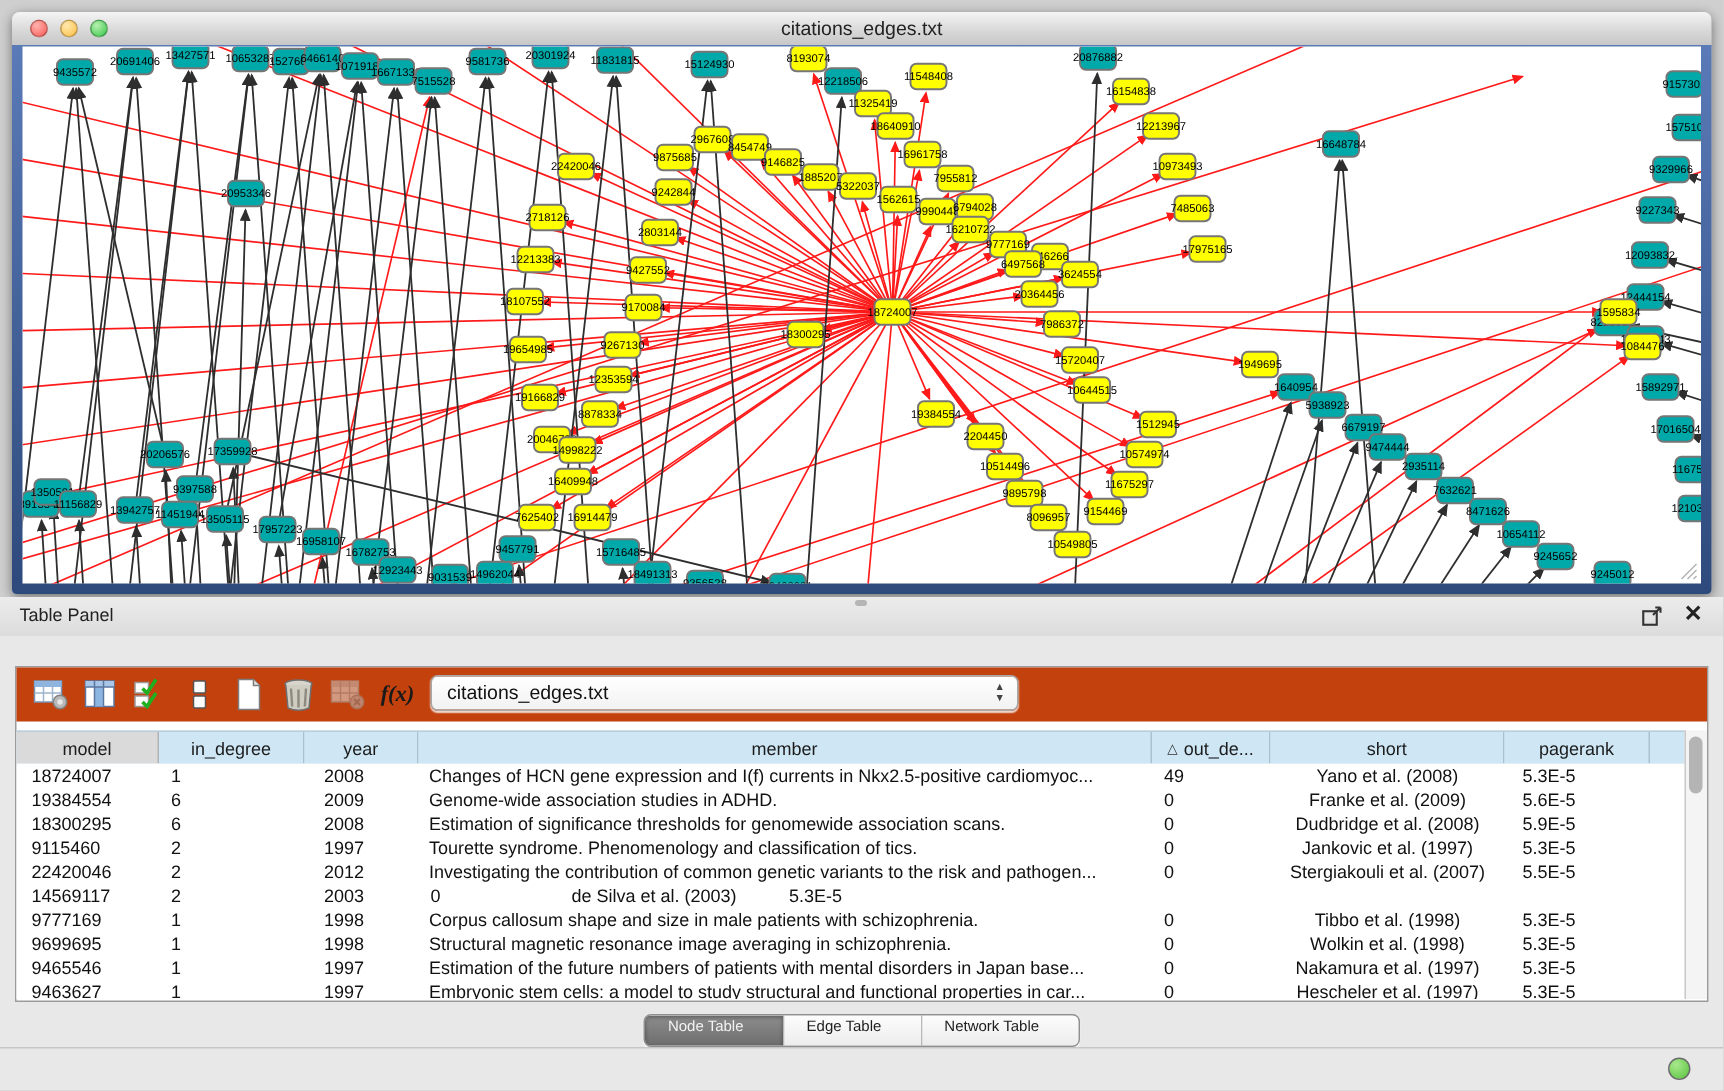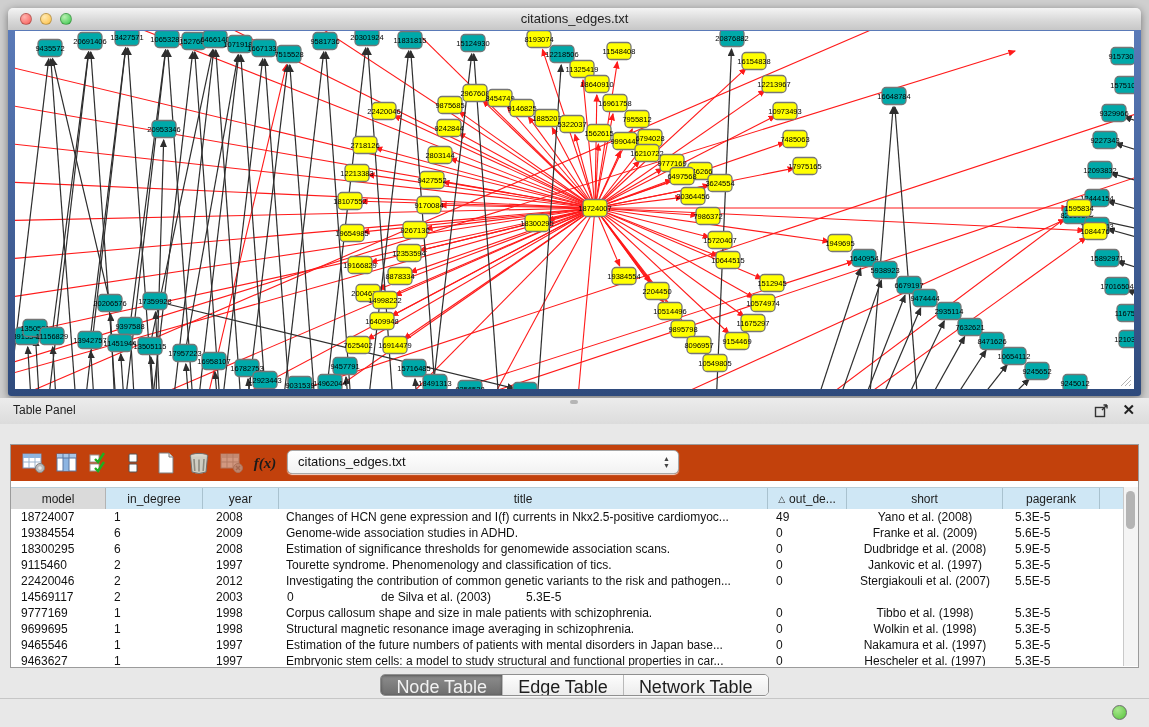--- a/index.html
+++ b/index.html
@@ -51,21 +51,21 @@
   .trow{display:flex;height:16px;font-size:12px;color:#111;align-items:center;}
   .tcell{box-sizing:border-box;overflow:hidden;white-space:nowrap;padding-top:0;}
 
   #vscroll{position:absolute;right:0;top:42px;width:14px;bottom:1px;background:#f4f4f4;border-left:1px solid #c9c9c9;}
   #vthumb{position:absolute;left:2px;top:4px;width:9px;height:38px;border-radius:5px;background:#b4b4b4;}
 
   
   #tabbar{position:absolute;left:0;top:674px;width:1149px;height:24px;text-align:center;}
   #tabset{display:inline-flex;border:1px solid #8f8f8f;border-radius:5px;overflow:hidden;height:20px;
           box-shadow:0 1px 1px rgba(255,255,255,.7);}
-  .tab{padding:2px 15px 0 15px;font-size:18px;background:linear-gradient(#fdfdfd,#ececec);color:#1d1d1d;
+  .tab{padding:2px 26px 0 15px;font-size:10px;background:linear-gradient(#fdfdfd,#ececec);color:#1d1d1d;
        border-right:1px solid #b9b9b9;cursor:pointer;}
   .tab:last-child{border-right:none;}
   .tab.active{background:linear-gradient(#8d8d8d,#6e6e6e);color:#f2f2f2;box-shadow:inset 0 1px 3px rgba(0,0,0,.4);}
 
   
   #statusbar{position:absolute;left:0;bottom:0;width:1149px;height:28px;border-top:1px solid #c6c6c6;background:#e8e8e8;}
   #mem{position:absolute;right:44px;top:8px;font-size:13px;color:#222;margin-top:20px;}
   #memdot{position:absolute;right:22px;top:6px;width:15px;height:15px;border-radius:50%;
           border:1px solid #6d6d6d;box-sizing:border-box;}
 </style>
@@ -832,21 +832,21 @@
         <div class="hcell plain" style="width: 95px;">
           <span>model</span>
         </div>
         <div class="hcell" style="width: 97px;">
           <span>in_degree</span>
         </div>
         <div class="hcell" style="width: 76px;">
           <span>year</span>
         </div>
         <div class="hcell" style="width: 489px;">
-          <span>title</span>
+          <span>member</span>
         </div>
         <div class="hcell" style="width: 79px;">
           <span class="sortg">△</span>
           <span>out_de...</span>
         </div>
         <div class="hcell" style="width: 156px;">
           <span>short</span>
         </div>
         <div class="hcell" style="width: 97px;">
           <span>pagerank</span>

